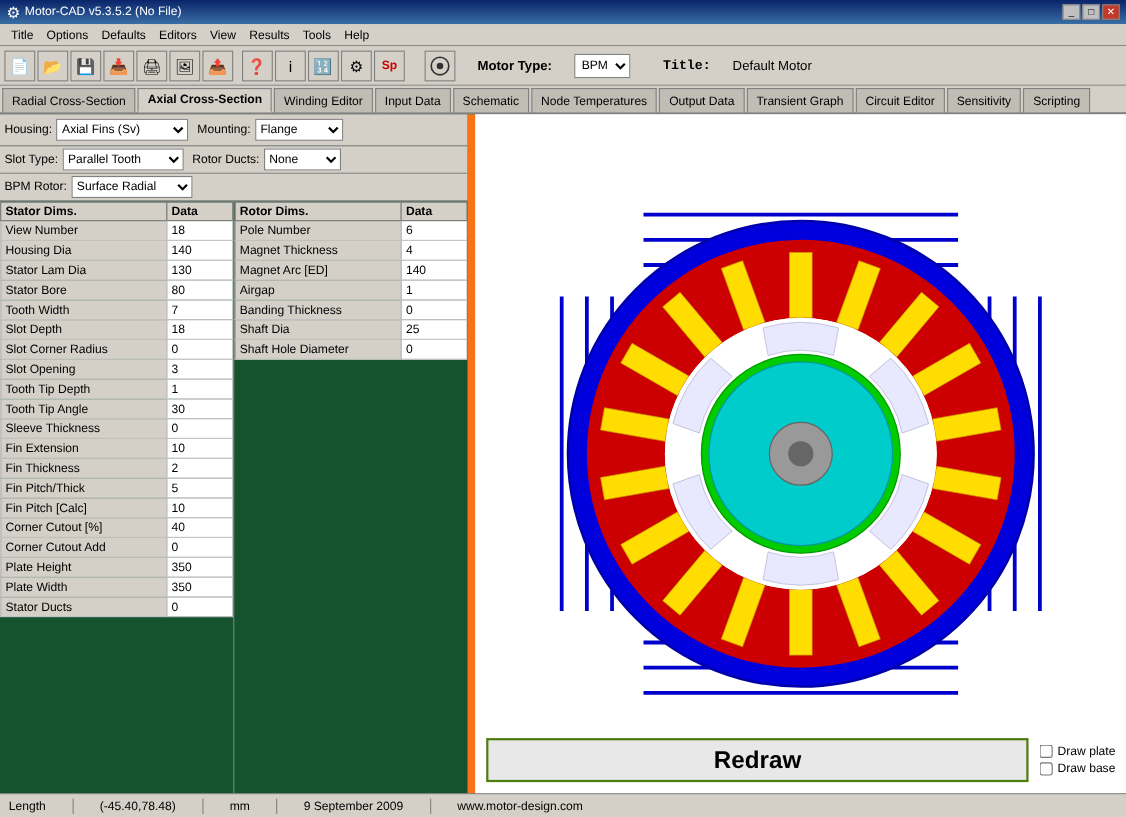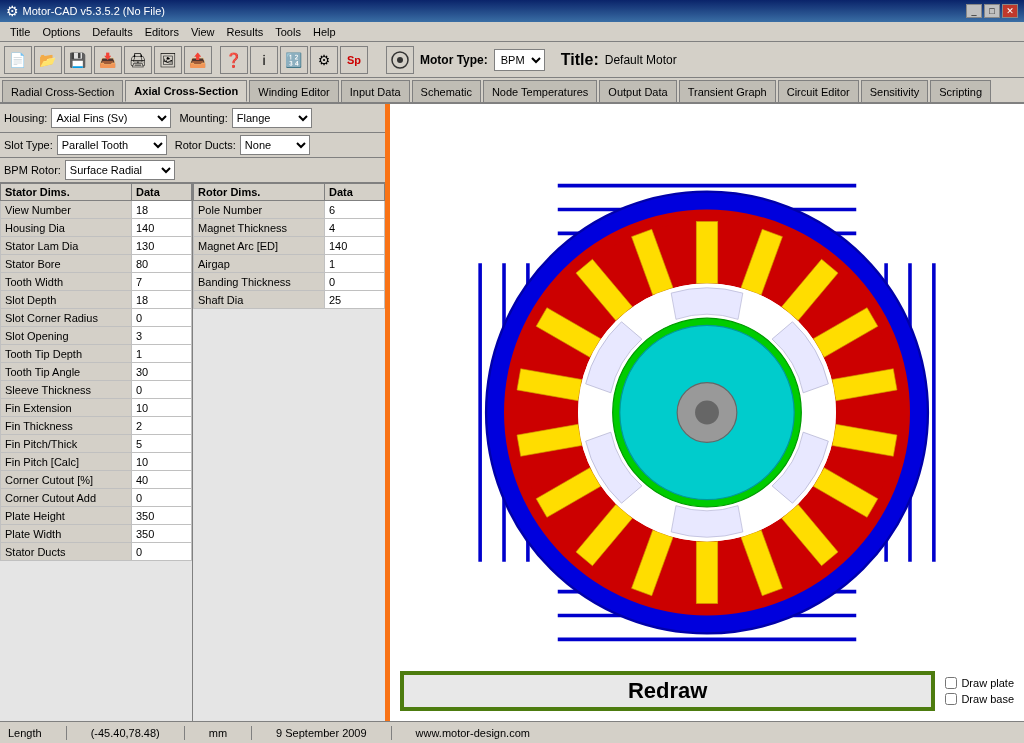--- a/index.html
+++ b/index.html
@@ -50,27 +50,27 @@
       gap: 2px;
     }
     .toolbar-btn {
       width: 28px; height: 28px; background: #d4d0c8;
       border: 1px solid #808080; display: flex; align-items: center; justify-content: center;
       cursor: pointer; font-size: 14px;
     }
     .toolbar-separator { width: 4px; }
 
     .motor-type-section {
-      display: flex; align-items: center; gap: 6px; margin-left: 10px;
+      display: flex; align-items: center; gap: 20px; margin-left: 10px;
     }
     .motor-type-label { font-weight: bold; font-size: 12px; }
     select.motor-type-select {
       height: 22px; border: 1px solid #808080; background: white; padding: 0 2px;
     }
-    .title-label { font-weight: bold; font-size: 16px; margin-left: 10px; }
+    .title-label { font-weight: bold; font-size: 12px; margin-left: 10px; font-family: Liberation Mono, monospace; }
     .title-value { font-size: 12px; text-align: center; }
 
     
     #tabs-row {
       background: #d4d0c8;
       display: flex;
       align-items: flex-end;
       padding: 2px 2px 0 2px;
       border-bottom: 2px solid #808080;
     }
@@ -93,25 +93,25 @@
 
     
     #main-content {
       display: flex;
       height: calc(743px - 22px - 20px - 36px - 26px - 22px);
       background: #d4d0c8;
     }
 
     
     #left-panel {
-      width: 390px;
-      background: #e5e5e5;
+      width: 432px;
+      background: #14532d;
       display: flex;
       flex-direction: column;
-      border-right: 5px solid #f97316;
+      border-right: 7px solid #f97316;
     }
 
     
     #controls-row {
       padding: 4px;
       display: flex;
       align-items: center;
       gap: 8px;
       border-bottom: 1px solid #808080;
       background: #d4d0c8;
@@ -177,21 +177,21 @@
       right: 0;
       display: flex;
       align-items: center;
       padding: 0 10px;
       gap: 10px;
     }
     #redraw-btn {
       flex: 1;
       height: 40px;
       background: #e8e8e8;
-      border: 4px solid #4d7c0f;
+      border: 2px solid #4d7c0f;
       font-size: 22px;
       font-weight: bold;
       cursor: pointer;
       font-family: Arial, sans-serif;
     }
 
     .checkbox-group {
       display: flex;
       flex-direction: column;
       gap: 4px;
@@ -468,20 +468,24 @@
                 <td>1</td>
               </tr>
               <tr>
                 <td>Banding Thickness</td>
                 <td>0</td>
               </tr>
               <tr>
                 <td>Shaft Dia</td>
                 <td>25</td>
               </tr>
+              <tr>
+                <td>Shaft Hole Diameter</td>
+                <td>0</td>
+              </tr>
             </tbody>
         </table>
       </div>
     </div>
   </div>
 
   <div id="right-panel">
     <svg id="motor-svg" viewBox="0 0 500 500">
 
       <rect width="500" height="500" fill="white"></rect>

